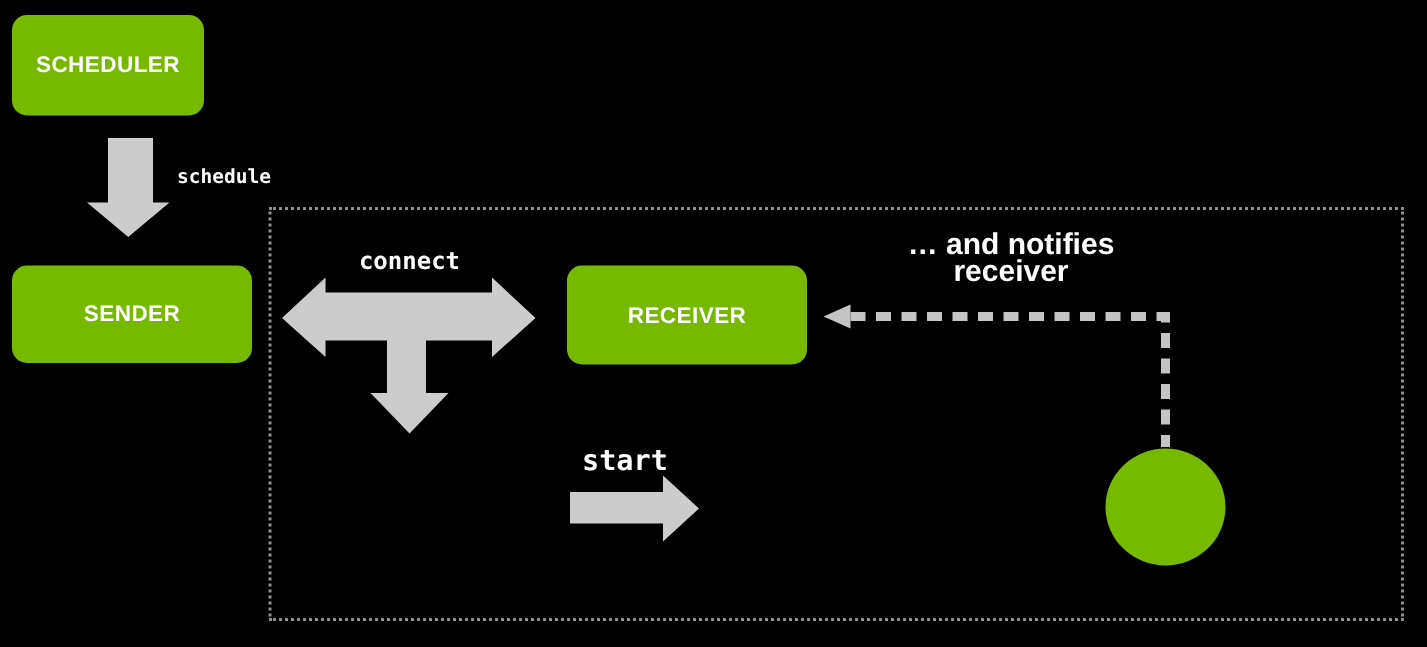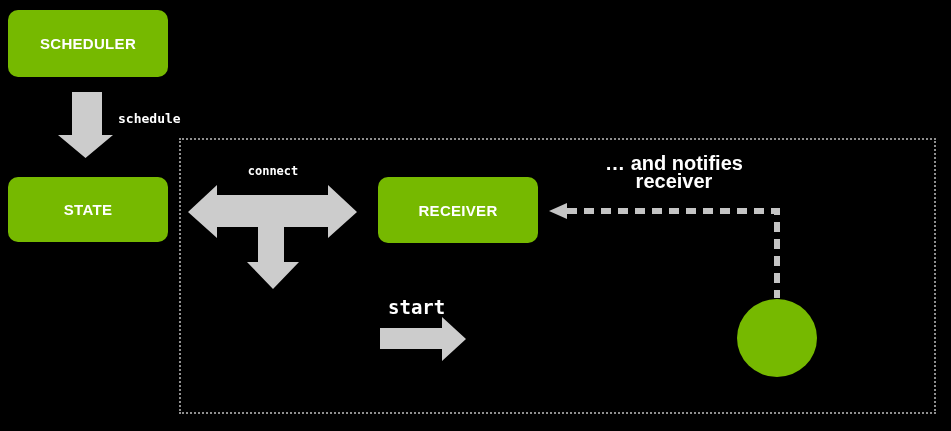--- a/index.html
+++ b/index.html
@@ -7,42 +7,42 @@
   .stage {
     position:relative; width:951px; height:431px; background:#000000;
     overflow:hidden; font-family:"Liberation Sans", sans-serif;
   }
   .node {
     position:absolute; background:#76B900; border-radius:10px;
     display:flex; align-items:center; justify-content:center;
     color:#ffffff; font-weight:bold; font-size:15px; letter-spacing:0.3px;
     text-align:center;
   }
-  .node-scheduler { left:8px;   top:10px;  width:160px; height:67px; }
+  .node-scheduler { left:8px;   top:10px;  width:128px; height:67px; }
   .node-sender    { left:8px;   top:177px; width:160px; height:65px; }
   .node-receiver  { left:378px; top:177px; width:160px; height:66px; }
   .node-opstate   { left:188px; top:308px; width:162px; height:68px; }
 
   .dotted-box {
     position:absolute; left:179px; top:138px; width:757px; height:276px;
     border:2px dotted #8f8f8f;
   }
 
   .arr { position:absolute; display:block; }
   .arr-schedule { left:58px;  top:92px;  }
   .arr-connect  { left:188px; top:185px; }
   .arr-start    { left:380px; top:317px; }
   .arr-notify   { left:540px; top:198px; }
 
   .mono-label {
     position:absolute; color:#ffffff; font-weight:bold;
     font-family:"DejaVu Sans Mono", monospace; white-space:nowrap;
   }
   .lbl-schedule { left:118px; top:111px; font-size:13px; }
-  .lbl-connect  { left:273px; top:164px; font-size:12px; transform:translateX(-50%); }
+  .lbl-connect  { left:273px; top:164px; font-size:16px; transform:translateX(-50%); }
   .lbl-start    { left:388px; top:296px; font-size:19px; }
 
   .text-label {
     position:absolute; color:#ffffff; font-weight:bold; font-size:20px;
     line-height:18px; text-align:center; white-space:nowrap;
     transform:translateX(-50%);
   }
   .lbl-notifies  { left:674px; top:154px; }
   .lbl-timepass  { left:526px; top:382px; }
   .lbl-completes { left:876px; top:324px; }
@@ -62,21 +62,21 @@
   </div>
 
   <svg class="arr arr-schedule" width="56" height="66" viewBox="0 0 56 66">
     <polygon points="14,0 44,0 44,43 55,43 27.5,66 0,43 14,43" fill="#CCCCCC"></polygon>
   </svg>
   <div class="mono-label lbl-schedule">schedule</div>
 
   <div class="dotted-box"></div>
 
   <div class="node node-sender">
-    <span>STATE</span>
+    <span>SENDER</span>
   </div>
 
   <svg class="arr arr-connect" width="170" height="106" viewBox="0 0 170 106">
     <polygon points="0,27 29,0 29,10 140,10 140,0 169,27 140,53 140,42 96,42 96,77 111,77 85,104 59,77 70,77 70,42 29,42 29,53" fill="#CCCCCC"></polygon>
   </svg>
   <div class="mono-label lbl-connect">connect</div>
 
   <div class="node node-receiver">
     <span>RECEIVER</span>
   </div>

